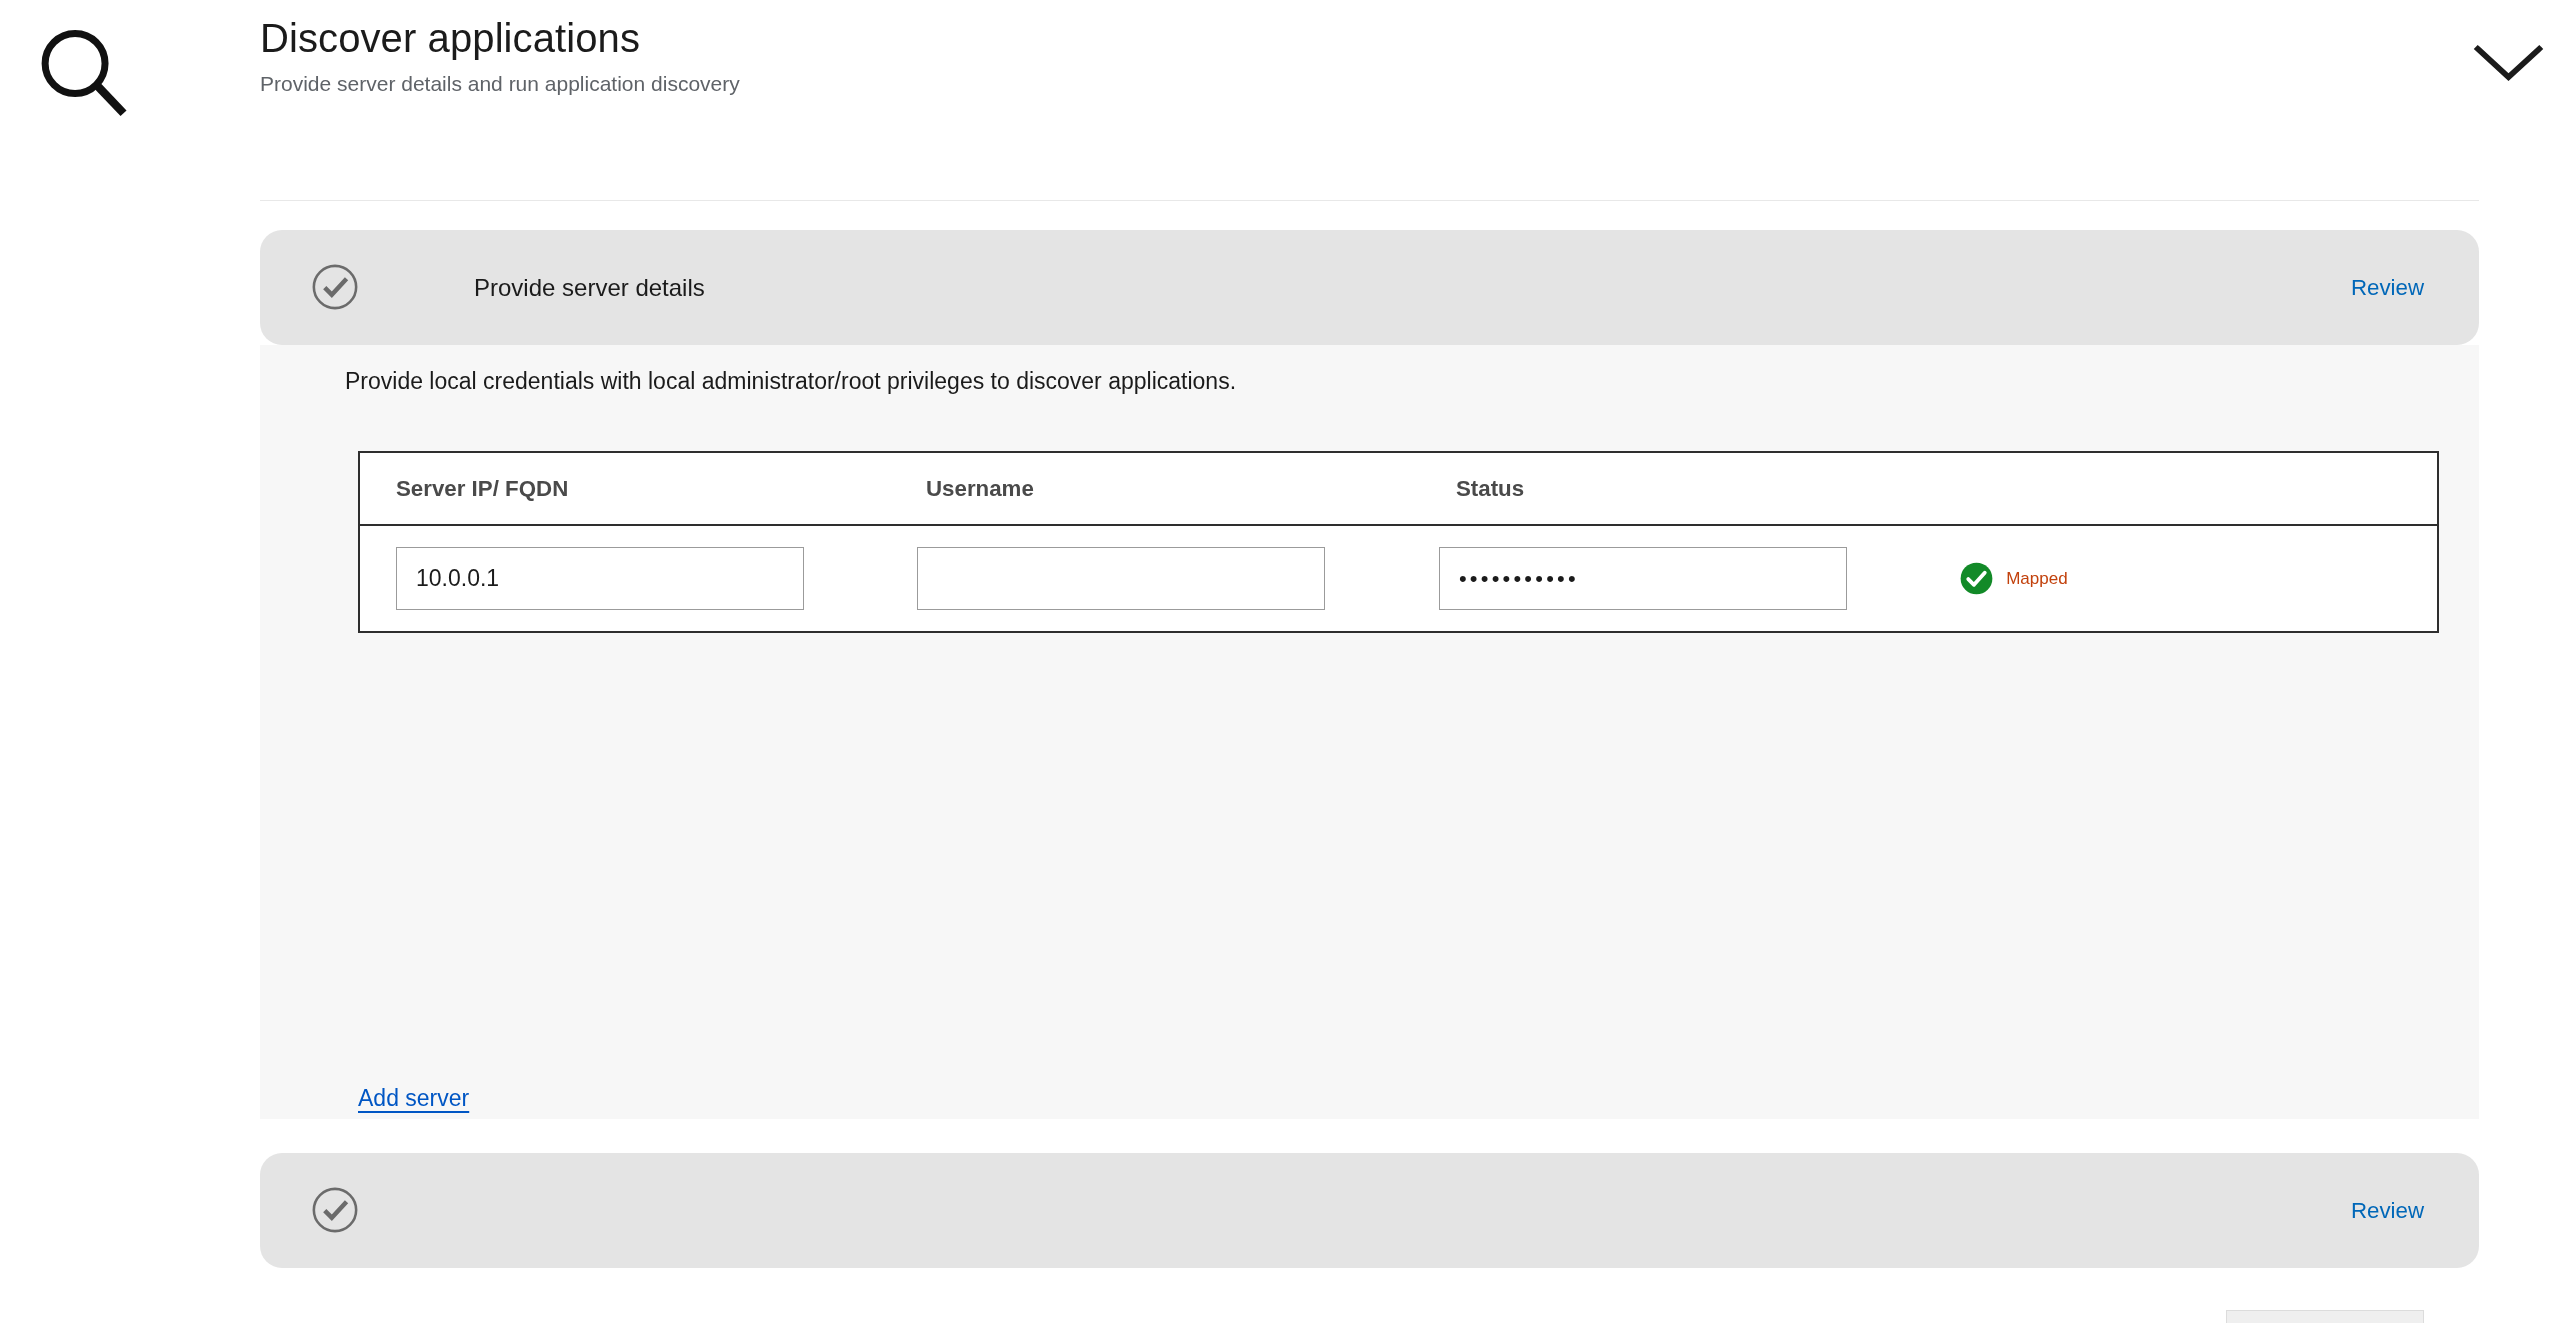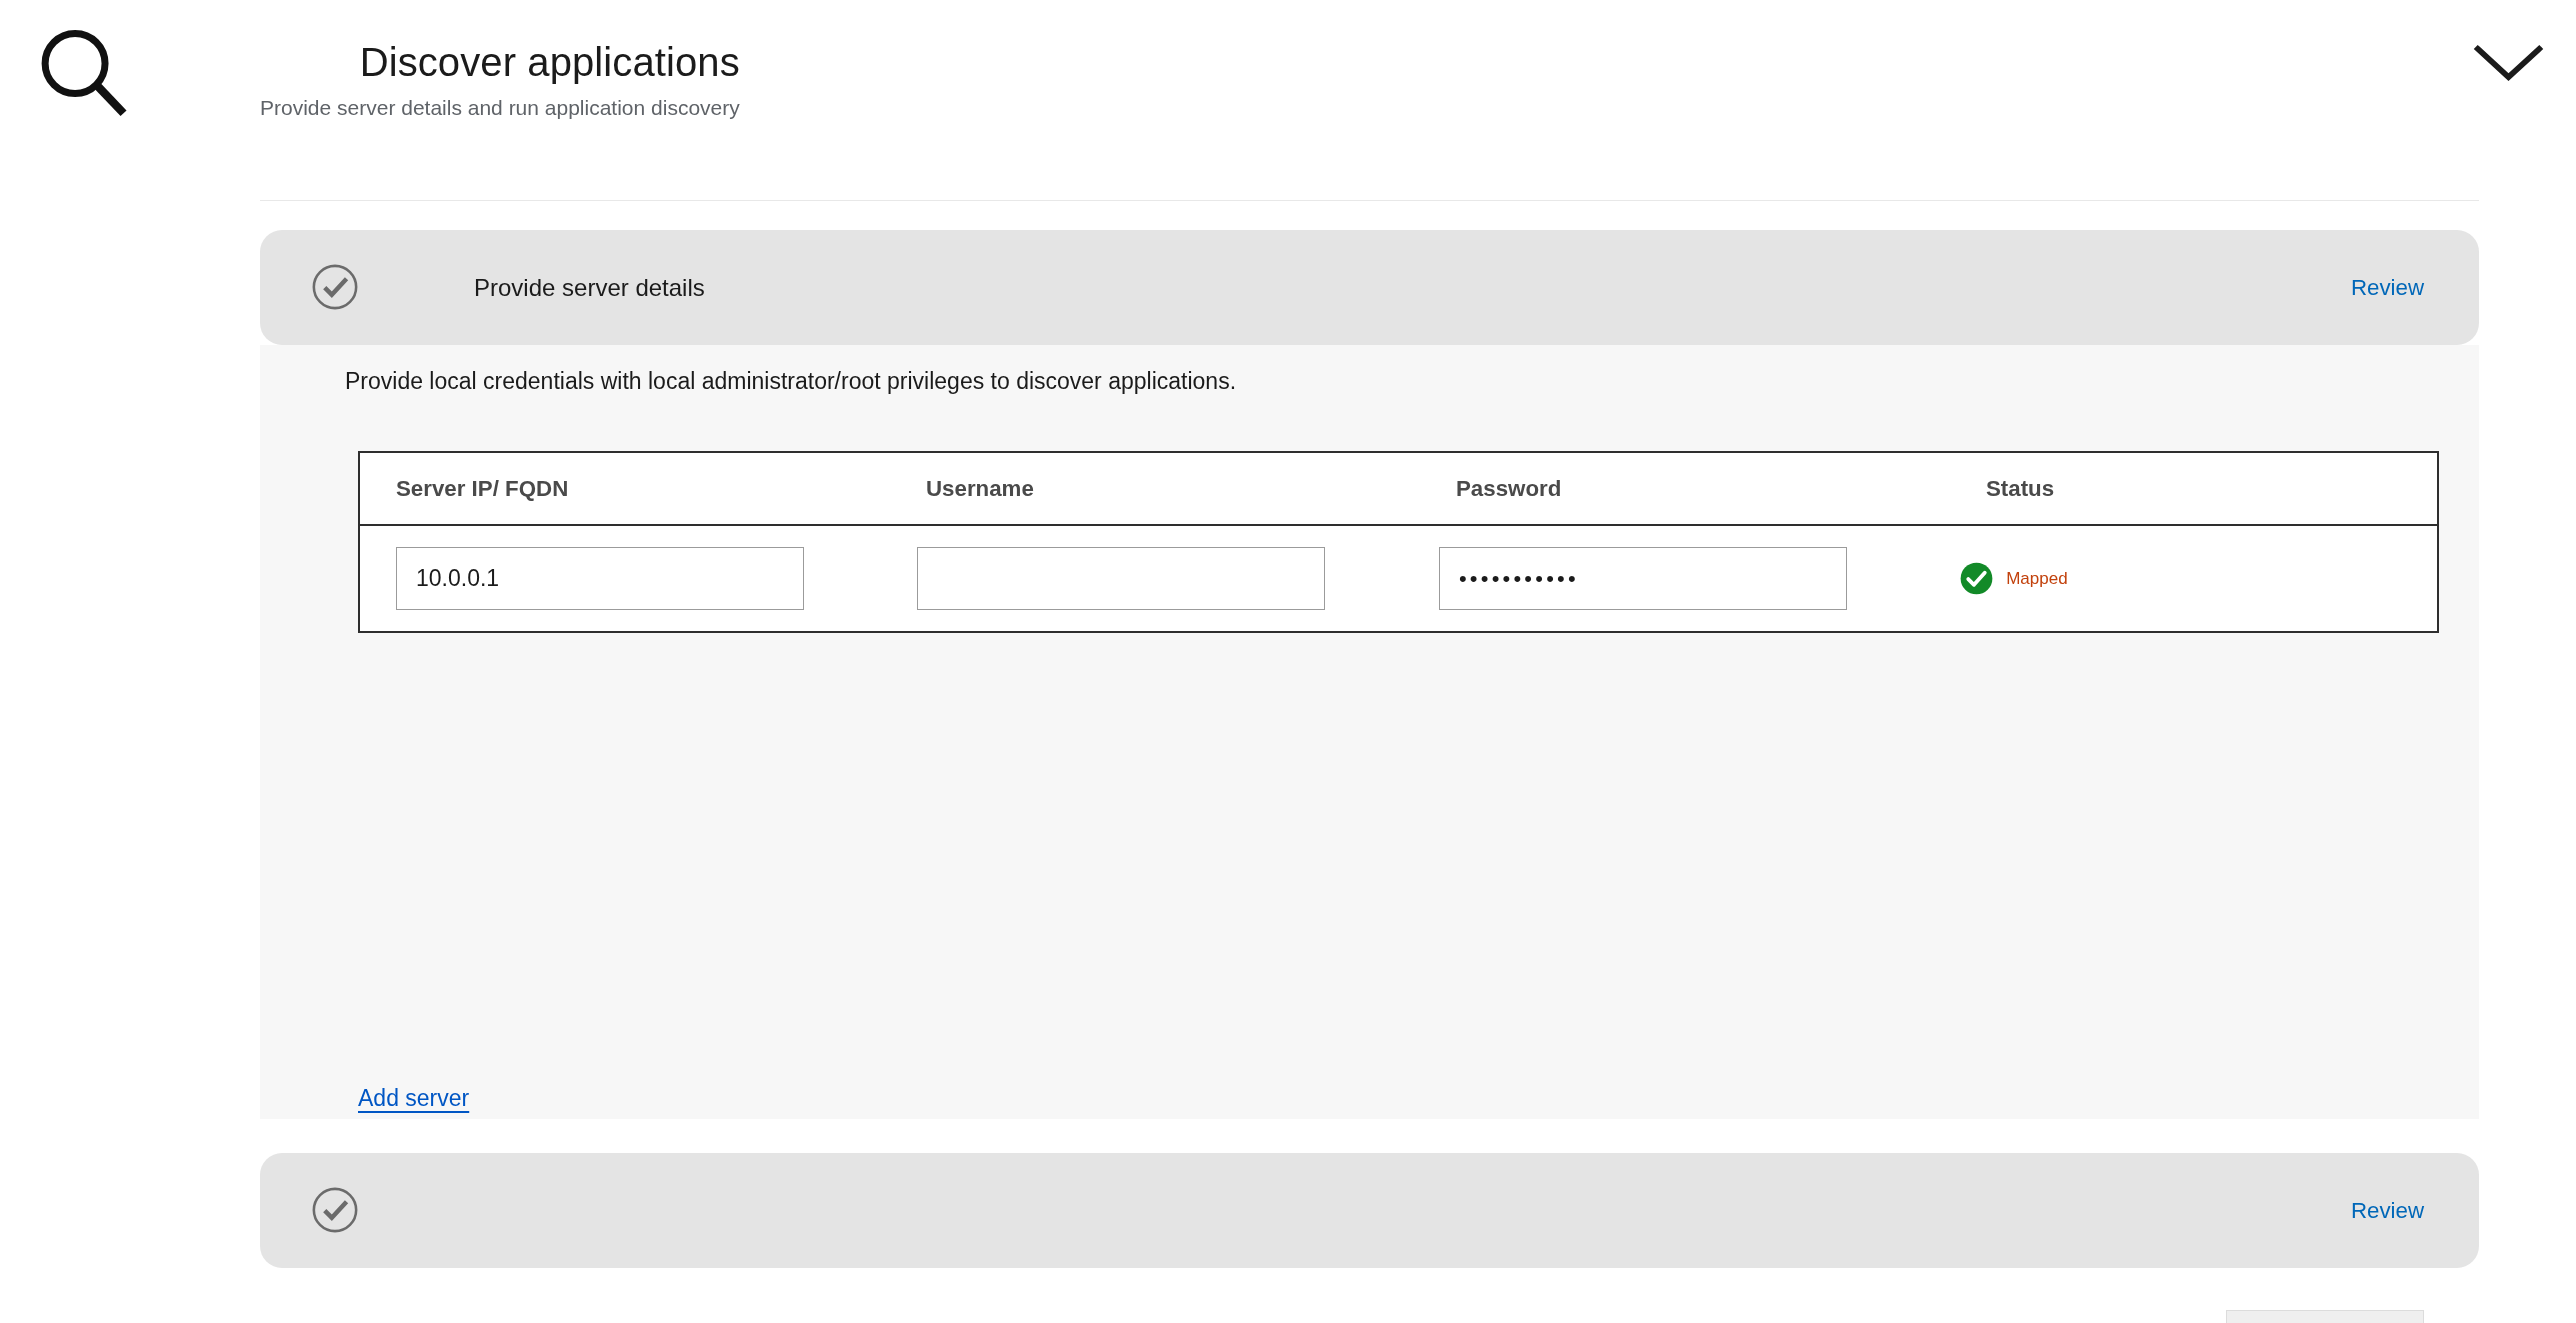--- a/index.html
+++ b/index.html
@@ -28,22 +28,21 @@
   .header-icon {
     position: absolute;
     left: 33px;
     top: 24px;
     width: 102px;
     height: 102px;
   }
   .header-text {
     position: absolute;
     left: 260px;
-    top: 41px;
-    text-align: right;
+    top: 17px;
   }
   .page-title {
     font-size: 40px;
     font-weight: 400;
     line-height: 1.08;
     color: #1b1b1b;
     letter-spacing: 0.1px;
     white-space: nowrap;
   }
   .page-subtitle {
@@ -281,21 +280,20 @@
 
   <div class="section-body">
 
     <div class="section-desc">Provide local credentials with local administrator/root privileges to discover applications.</div>
 
     <div class="cred-table">
 
       <div class="cred-head-row">
         <div class="cred-th c-ip">Server IP/ FQDN</div>
         <div class="cred-th c-user">Username</div>
-        <div class="cred-th c-pass">Password</div>
         <div class="cred-th c-status">Status</div>
       </div>
 
       <div class="cred-body-row">
         <div class="cred-td c-ip">
           <input class="text-input" type="text" value="10.0.0.1" style="">
         </div>
         <div class="cred-td c-user">
           <input class="text-input" type="text" value="" style="">
         </div>

